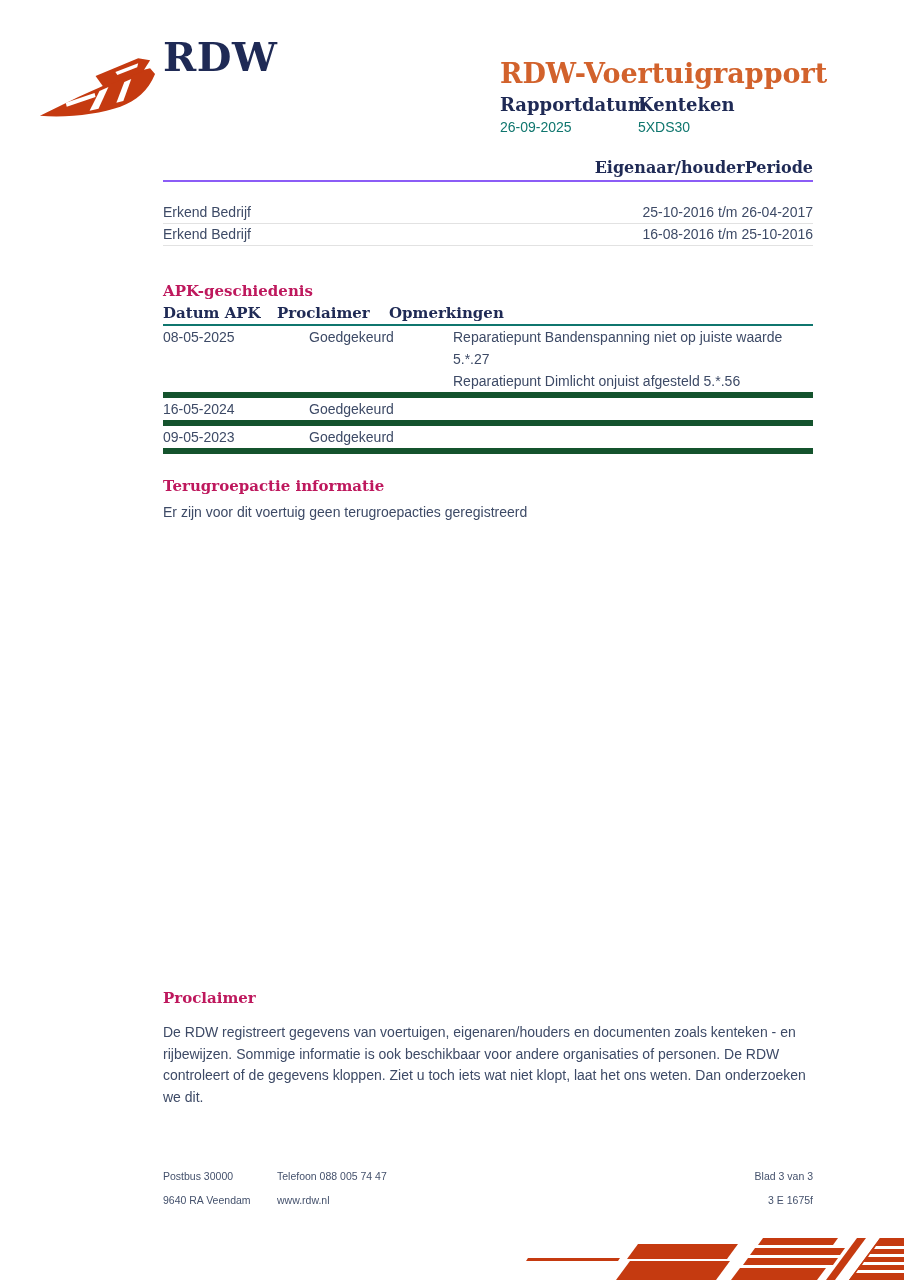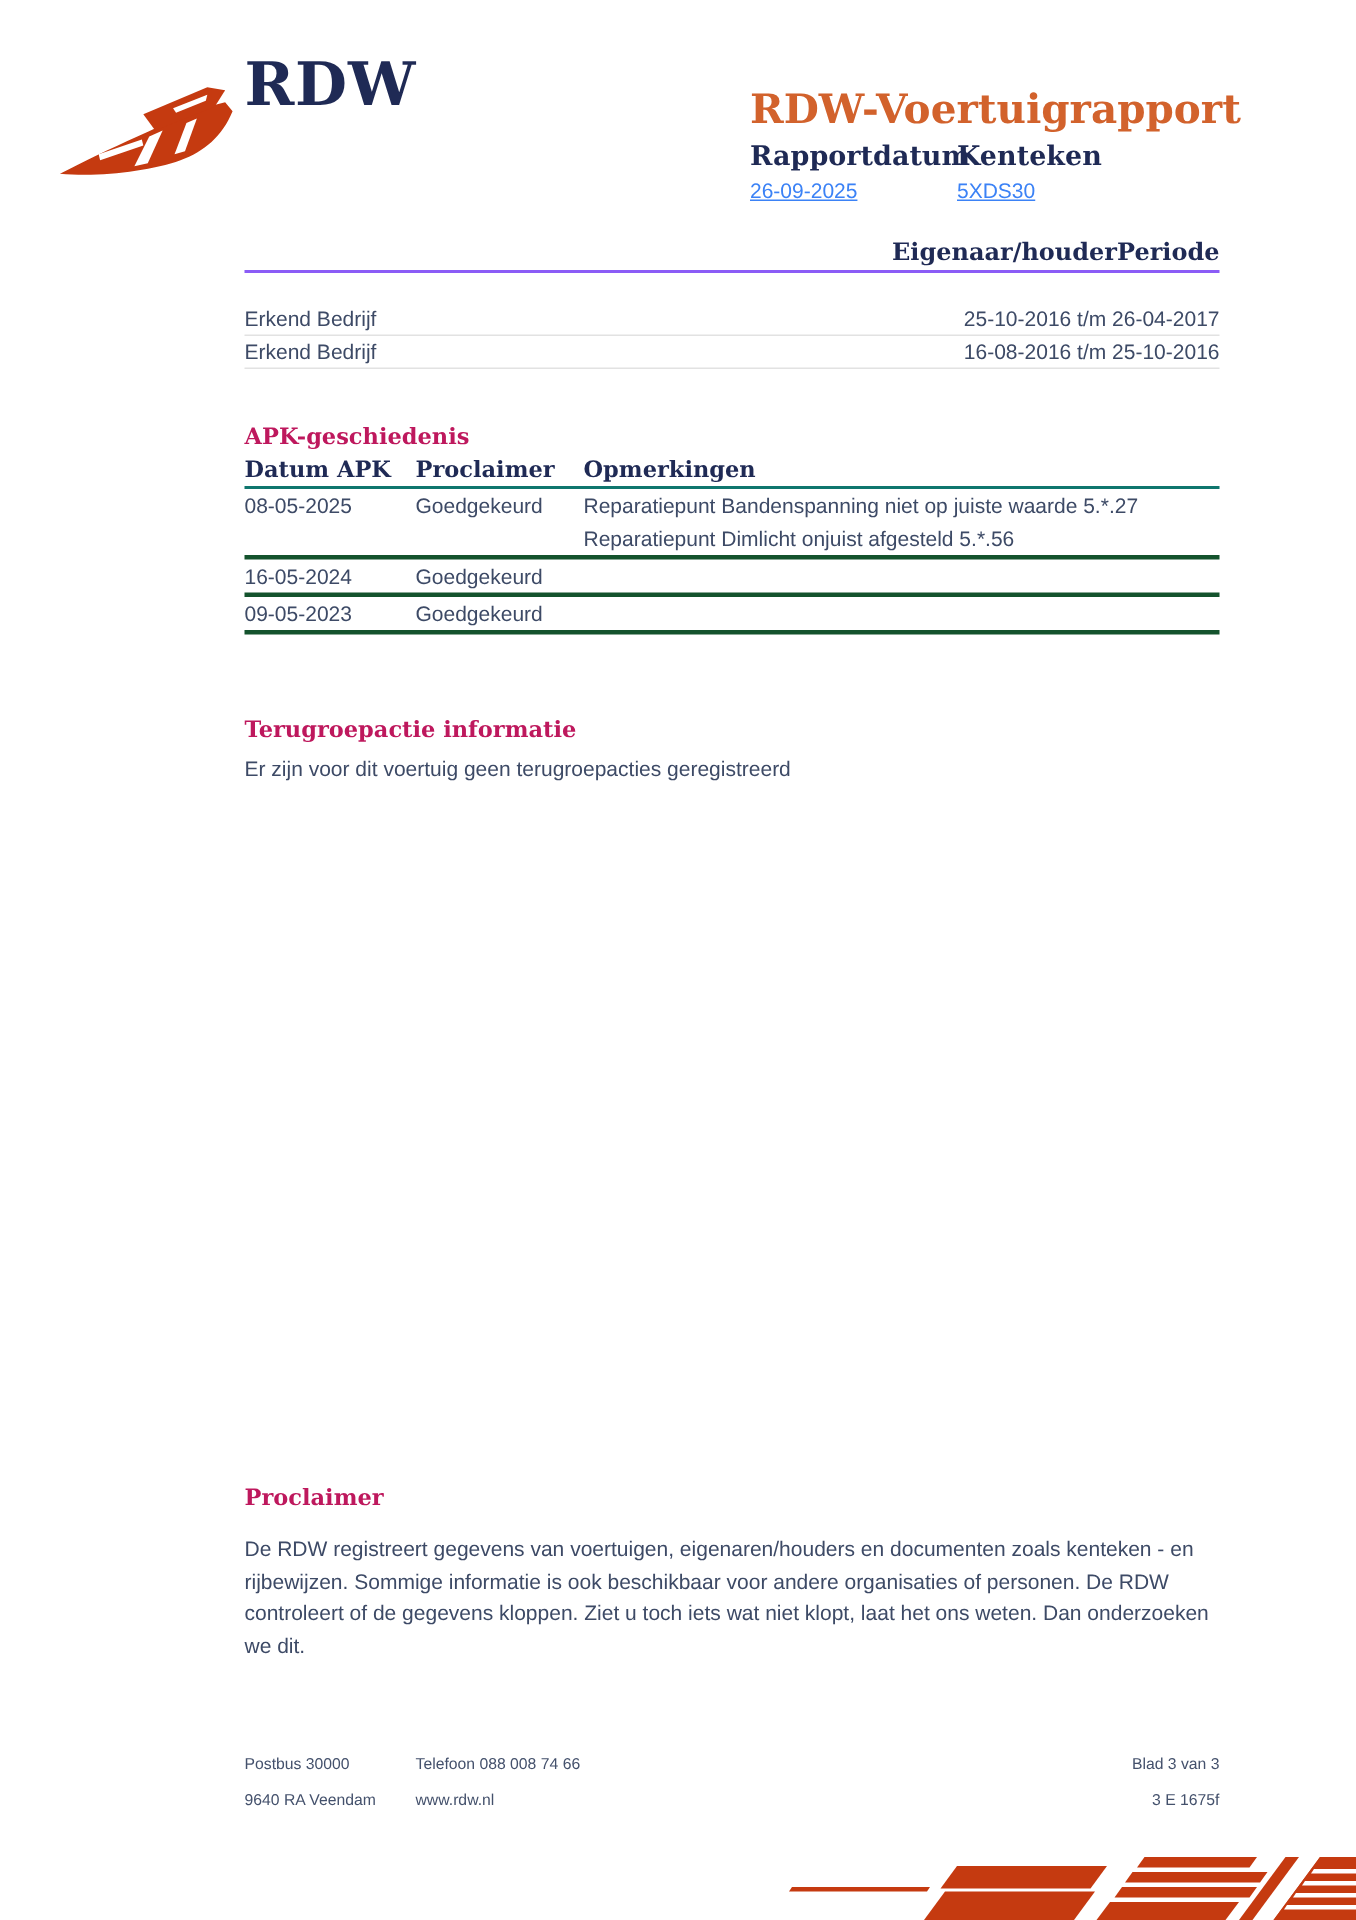--- a/index.html
+++ b/index.html
@@ -50,22 +50,21 @@
     font-family: "DejaVu Serif", serif;
     font-weight: bold;
     font-size: 18px;
     line-height: 17px;
     color: #1F2A55;
   }
   .meta-value {
     margin-top: 5px;
     font-size: 14px;
     line-height: 18px;
-    color: #3b82f6;
-    text-decoration: underline;
+    color: #0f766e;
   }
 
   
   .slab { font-family: "DejaVu Serif", serif; font-weight: bold; }
   .navy { color: #1F2A55; }
   .orange-text { color: #be185d; }
   .body-text { font-size: 14px; color: #3D4A66; }
 
   
   .section-owner {
@@ -103,22 +102,23 @@
     display: flex;
     font-size: 15px;
     line-height: 16px;
     padding-bottom: 3px;
     border-bottom: 2px solid #0f766e;
   }
   .apk-row {
     display: flex;
     font-size: 14px;
     line-height: 22px;
-    border-bottom: 3px solid #14532d;
+    border-bottom: 6px solid #14532d;
     min-height: 22px;
+    gap: 32px;
   }
   .col-date { width: 114px; flex-shrink: 0; }
   .col-result { width: 112px; flex-shrink: 0; }
   .col-remarks { flex: 1; }
 
   
   .section-recall {
     position: absolute;
     left: 163px; top: 446px; width: 650px;
   }
@@ -232,21 +232,21 @@
   </div>
 
   <div class="section-proclaimer">
     <div class="proclaimer-heading slab orange-text">Proclaimer</div>
     <div class="proclaimer-text body-text">De RDW registreert gegevens van voertuigen, eigenaren/houders en documenten zoals kenteken - en rijbewijzen. Sommige informatie is ook beschikbaar voor andere organisaties of personen. De RDW controleert of de gegevens kloppen. Ziet u toch iets wat niet klopt, laat het ons weten. Dan onderzoeken we dit.</div>
   </div>
 
   <div class="footer">
     <div class="footer-row">
       <span class="footer-col-1">Postbus 30000</span>
-      <span class="footer-col-2">Telefoon 088 008 74 66</span>
+      <span class="footer-col-2">Telefoon 088 005 74 47</span>
       <span class="footer-col-3">Blad 3 van 3</span>
     </div>
     <div class="footer-row">
       <span class="footer-col-1">9640 RA Veendam</span>
       <span class="footer-col-2">www.rdw.nl</span>
       <span class="footer-col-3">3 E 1675f</span>
     </div>
   </div>
 
   <div class="bottom-art">

